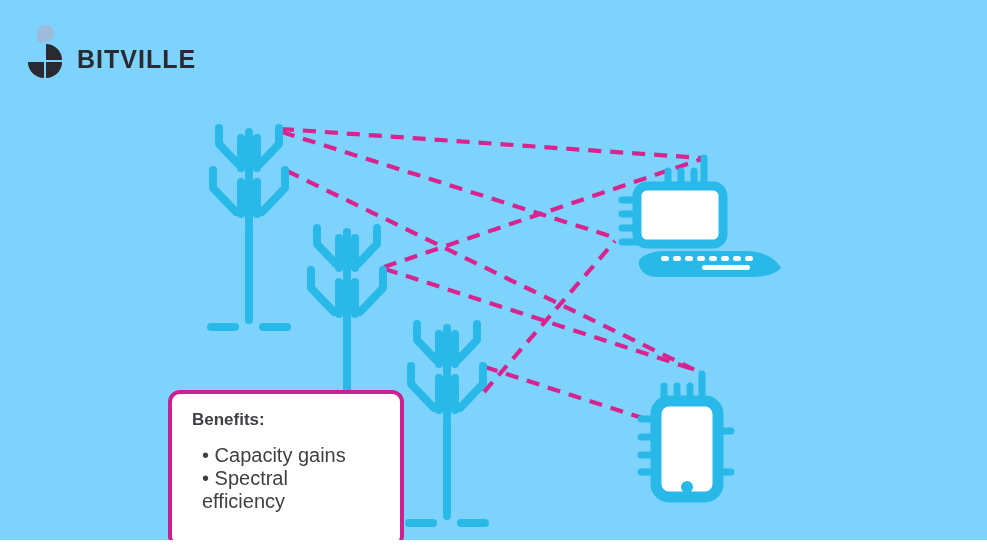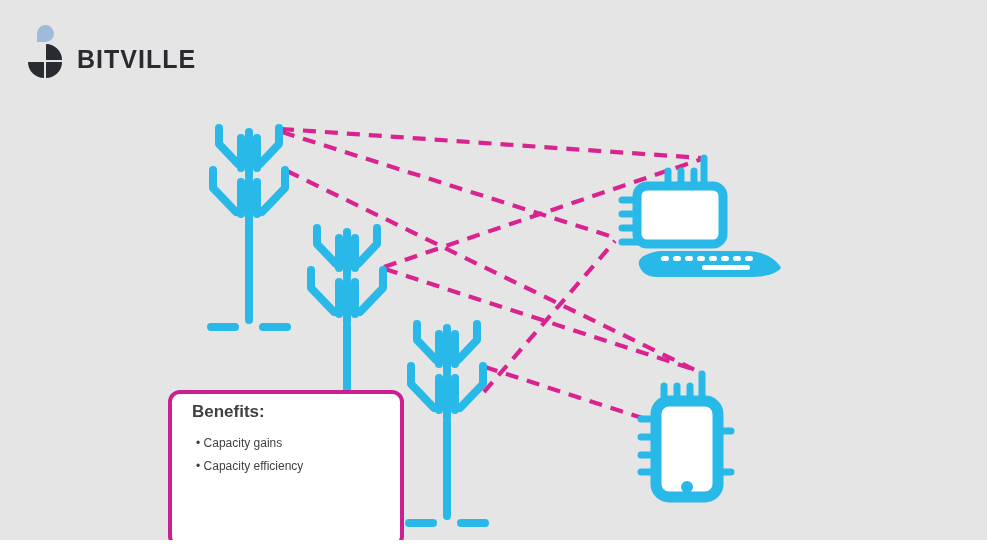--- a/index.html
+++ b/index.html
@@ -1,17 +1,17 @@
 <!DOCTYPE html>
 <html style="--cyan: #29B9E8; --magenta: #D9238F; --box-border: #CB2190; --dark-text: #3F3F44; --logo-dark: #2A2A31; --logo-blue: #9FBBDC;"><head>
 <meta charset="utf-8">
 <style>
   html,body{margin:0;padding:0;background:#ffffff;}
   .canvas{
-    position:relative;width:987px;height:540px;background:#e5e5e5;overflow:hidden;
+    position:relative;width:987px;height:540px;background:#7dd3fc;overflow:hidden;
     font-family:"Liberation Sans", sans-serif;
   }
   
   .logo{position:absolute;left:28px;top:24px;display:flex;align-items:center;z-index:3;}
   .logo-mark{position:relative;width:40px;height:56px;}
   .logo-petal{
     position:absolute;left:9px;top:1px;width:17px;height:17px;
     background:var(--logo-blue);border-radius:100% 100% 100% 0;
   }
   .logo-q{position:absolute;width:16px;height:16px;background:var(--logo-dark);}
@@ -25,24 +25,24 @@
   
   svg.diagram{position:absolute;left:0;top:0;z-index:1;}
   .cyan-stroke{stroke:var(--cyan);fill:none;stroke-linecap:round;stroke-linejoin:round;}
   .cyan-fill{fill:var(--cyan);}
   .white-fill{fill:#ffffff;}
   .link-line{stroke:var(--magenta);stroke-width:4.2;stroke-dasharray:13 9;fill:none;}
   
   .benefits-box{
     position:absolute;left:168px;top:390px;width:236px;height:158px;box-sizing:border-box;
     background:#fff;border:4px solid var(--box-border);border-radius:12px;z-index:2;
-    padding:4px 16px;color:var(--dark-text);
+    padding:12px 16px;color:var(--dark-text);
   }
   .benefits-title{font-size:17px;font-weight:bold;margin:4px 0 10px 4px;}
-  .benefits-list{list-style:none;margin:8px;padding:0;font-size:12px;line-height:23px;}
+  .benefits-list{list-style:none;margin:14px;padding:0;font-size:20px;line-height:23px;}
   .benefits-list li::before{content:"• ";}
 </style>
 </head>
 <body>
 
 <div class="canvas">
 
   <div class="logo">
     <div class="logo-mark">
       <div class="logo-petal"></div>
@@ -129,17 +129,17 @@
       </g>
       <rect x="656" y="401" width="62" height="96" rx="13" class="white-fill" stroke-width="11" style="stroke:var(--cyan)"></rect>
       <circle cx="687" cy="487" r="6" class="cyan-fill"></circle>
     </g>
   </svg>
 
   <div class="benefits-box">
     <div class="benefits-title">Benefits:</div>
     <ul class="benefits-list">
       <li>Capacity gains</li>
-      <li>Capacity efficiency</li>
+      <li>Spectral efficiency</li>
     </ul>
   </div>
 
 </div>
 
 </body></html>

